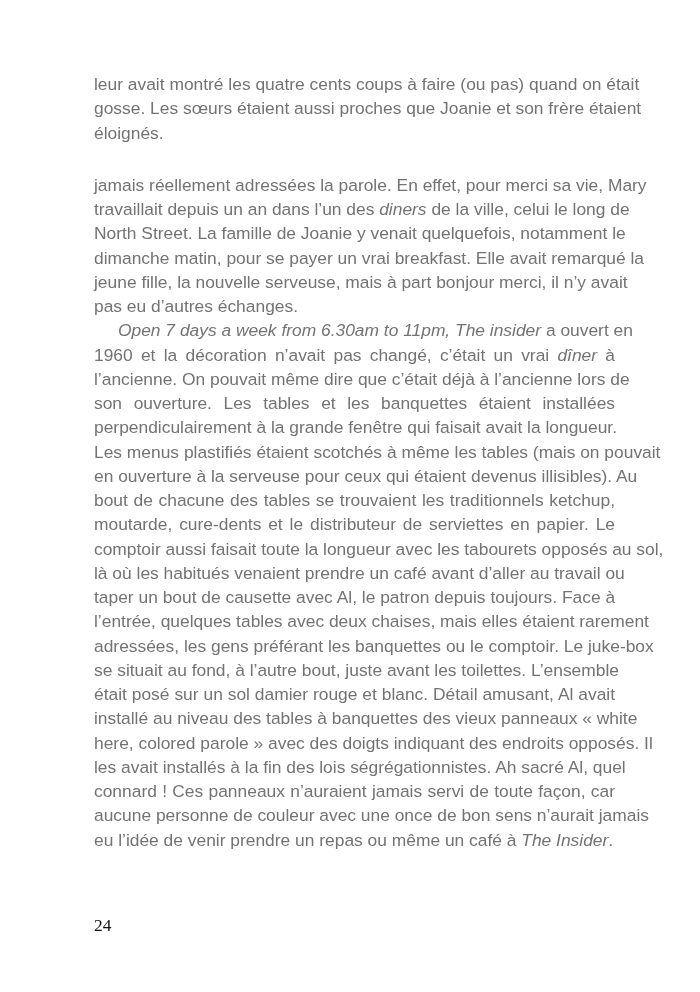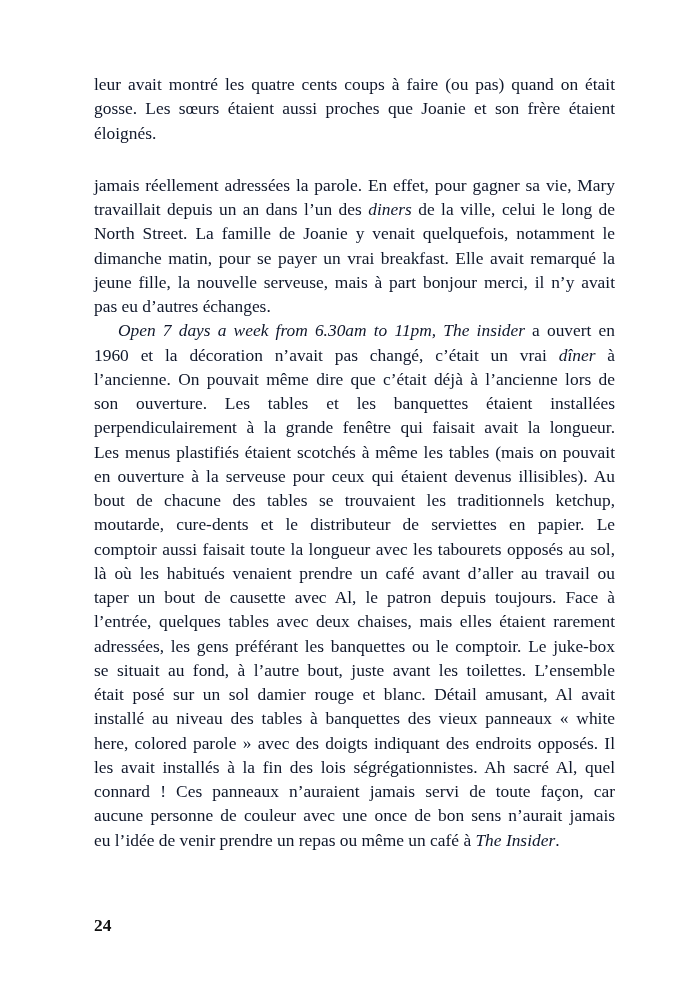--- a/index.html
+++ b/index.html
@@ -1,49 +1,49 @@
 <!DOCTYPE html>
 <html><head>
 <meta charset="utf-8">
 <style>
   html, body { margin: 0; padding: 0; background: #ffffff; }
   body { width: 700px; height: 992px; position: relative; overflow: hidden; }
   .page {
     position: absolute; left: 94px; top: 72px; width: 521px;
-    font-family: Liberation Serif, serif;
-    font-size: 17.4px; line-height: 24.25px; color: #0f172a;
+    font-family: Liberation Sans, sans-serif;
+    font-size: 17.4px; line-height: 24.25px; color: #737373;
   }
   .line {
     display: block; height: 24.25px; white-space: nowrap;
     text-align: justify; text-align-last: justify;
   }
   .line.last { text-align-last: left; }
   .line.indent { padding-left: 24px; }
   .blank { height: 28px; }
   i { font-style: italic; }
   .page-number {
     position: absolute; left: 94px; top: 915px;
     font-family: "Liberation Serif", "DejaVu Serif", serif;
-    font-size: 17.4px; color: #111111; font-weight: bold;
+    font-size: 17.4px; color: #111111;
   }
 </style>
 </head>
 <body>
 
 <div class="page">
   <div>
     <span class="line">leur avait montré les quatre cents coups à faire (ou pas) quand on était</span>
     <span class="line">gosse. Les sœurs étaient aussi proches que Joanie et son frère étaient</span>
     <span class="line last">éloignés.</span>
   </div>
 
   <div class="blank"></div>
 
   <div>
-    <span class="line">jamais réellement adressées la parole. En effet, pour gagner sa vie, Mary</span>
+    <span class="line">jamais réellement adressées la parole. En effet, pour merci sa vie, Mary</span>
     <span class="line rich">travaillait depuis un an dans l’un des <i>diners</i> de la ville, celui le long de</span>
     <span class="line">North Street. La famille de Joanie y venait quelquefois, notamment le</span>
     <span class="line">dimanche matin, pour se payer un vrai breakfast. Elle avait remarqué la</span>
     <span class="line">jeune fille, la nouvelle serveuse, mais à part bonjour merci, il n’y avait</span>
     <span class="line last">pas eu d’autres échanges.</span>
   </div>
 
   <div>
     <span class="line indent rich"><i>Open 7 days a week from 6.30am to 11pm, The insider</i> a ouvert en</span>
     <span class="line rich">1960 et la décoration n’avait pas changé, c’était un vrai <i>dîner</i> à</span>

